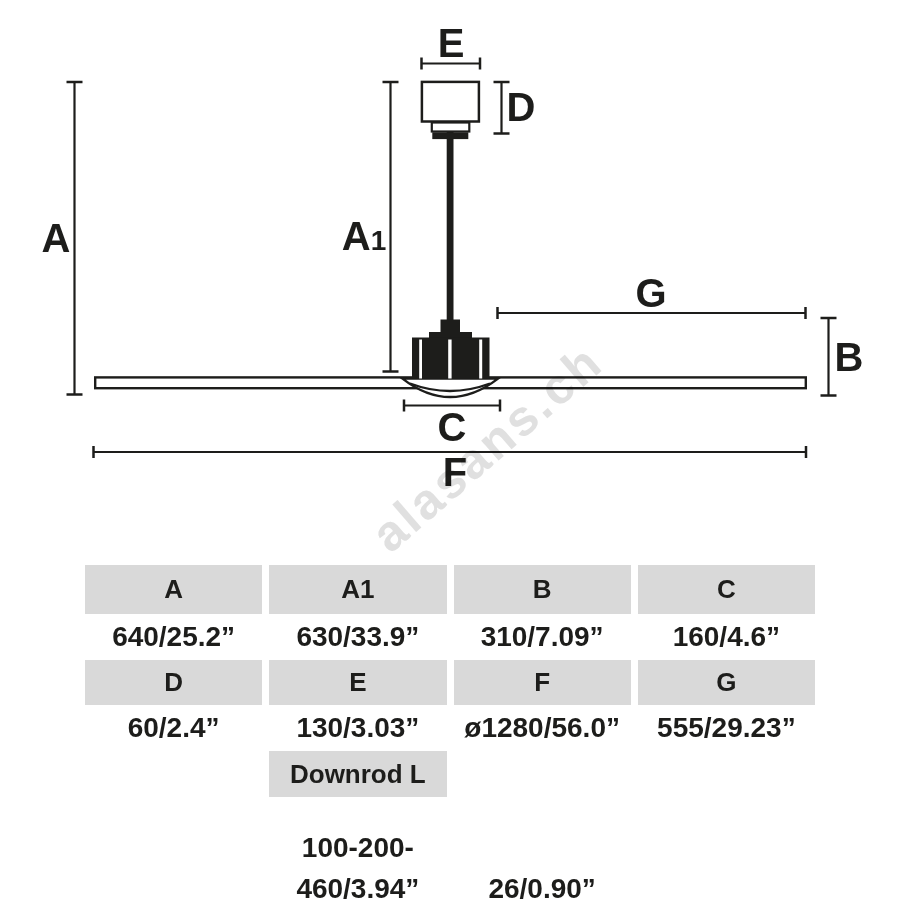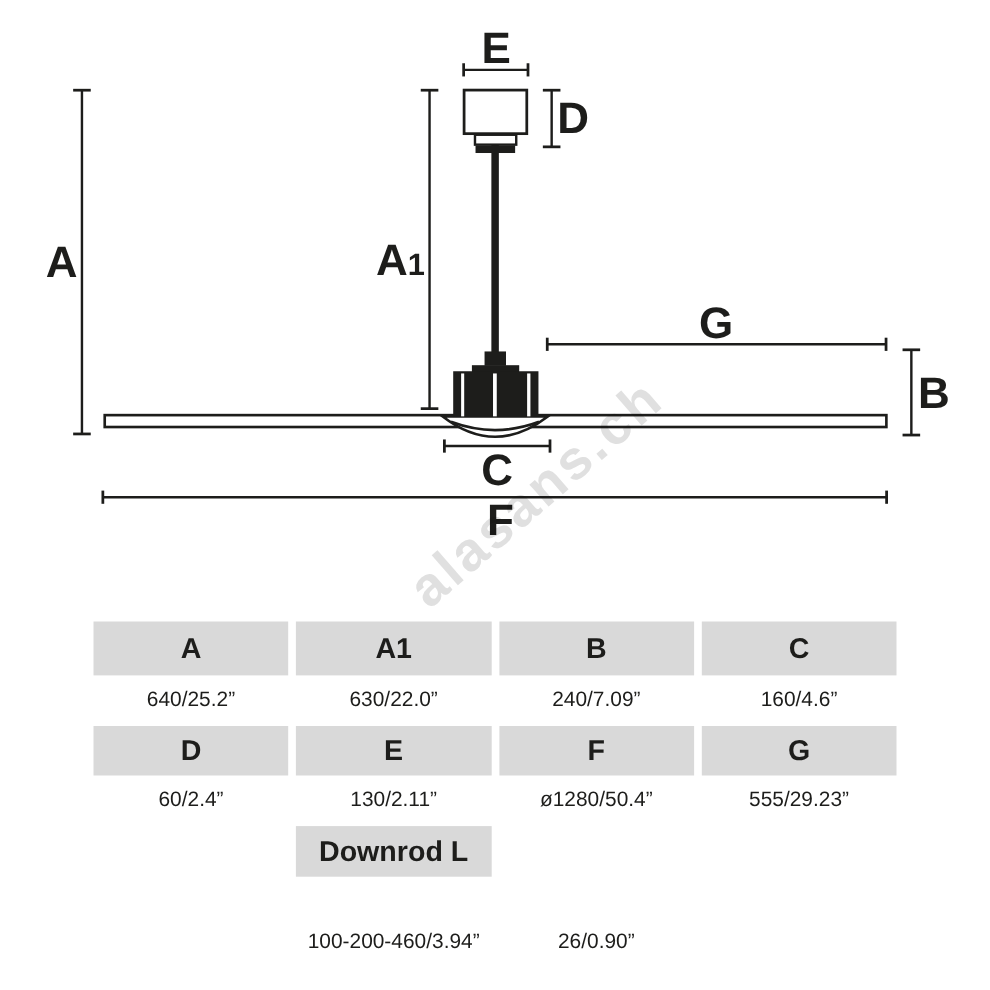--- a/index.html
+++ b/index.html
@@ -38,21 +38,21 @@
   .t-row {
     display: grid;
     grid-template-columns: repeat(4, 1fr);
     column-gap: 7px;
   }
   .t-row .cell {
     display: flex; align-items: center; justify-content: center;
     text-align: center;
   }
   .t-row.header .cell.filled { background: #d9d9d9; font-weight: 700; font-size: 26px; }
-  .t-row.values .cell { font-weight: 400; font-size: 19px; line-height: 1.45; }
+  .t-row.values .cell { font-weight: 700; font-size: 28px; line-height: 1.45; }
   .r1 { height: 49px; }
   .r2 { height: 46px; }
   .r3 { height: 45px; }
   .r4 { height: 46px; }
   .r5 { height: 46px; }
   .r6 { height: 74px; }
   .r6 .cell { align-items: flex-end; padding-top: 9px; margin-top: 22px; }
   .r6 .cell .wrapbox { display: inline-block; max-width: 160px; }
 </style>
 </head>
@@ -165,36 +165,36 @@
 
     <div class="t-row header r1">
       <div class="cell filled">A</div>
       <div class="cell filled">A1</div>
       <div class="cell filled">B</div>
       <div class="cell filled">C</div>
     </div>
 
     <div class="t-row values r2">
       <div class="cell">640/25.2”</div>
-      <div class="cell">630/22.0”</div>
-      <div class="cell">240/7.09”</div>
+      <div class="cell">630/33.9”</div>
+      <div class="cell">310/7.09”</div>
       <div class="cell">160/4.6”</div>
     </div>
 
     <div class="t-row header r3">
       <div class="cell filled">D</div>
       <div class="cell filled">E</div>
       <div class="cell filled">F</div>
       <div class="cell filled">G</div>
     </div>
 
     <div class="t-row values r4">
       <div class="cell">60/2.4”</div>
-      <div class="cell">130/2.11”</div>
-      <div class="cell">ø1280/50.4”</div>
+      <div class="cell">130/3.03”</div>
+      <div class="cell">ø1280/56.0”</div>
       <div class="cell">555/29.23”</div>
     </div>
 
     <div class="t-row header r5">
       <div class="cell"></div>
       <div class="cell filled">Downrod L</div>
       <div class="cell"></div>
     </div>
 
     <div class="t-row values r6">

